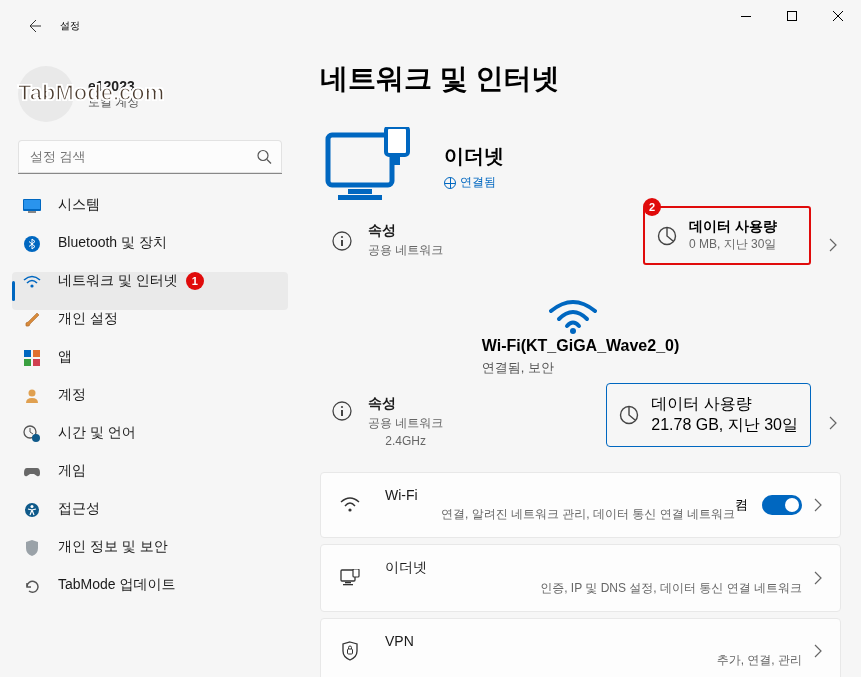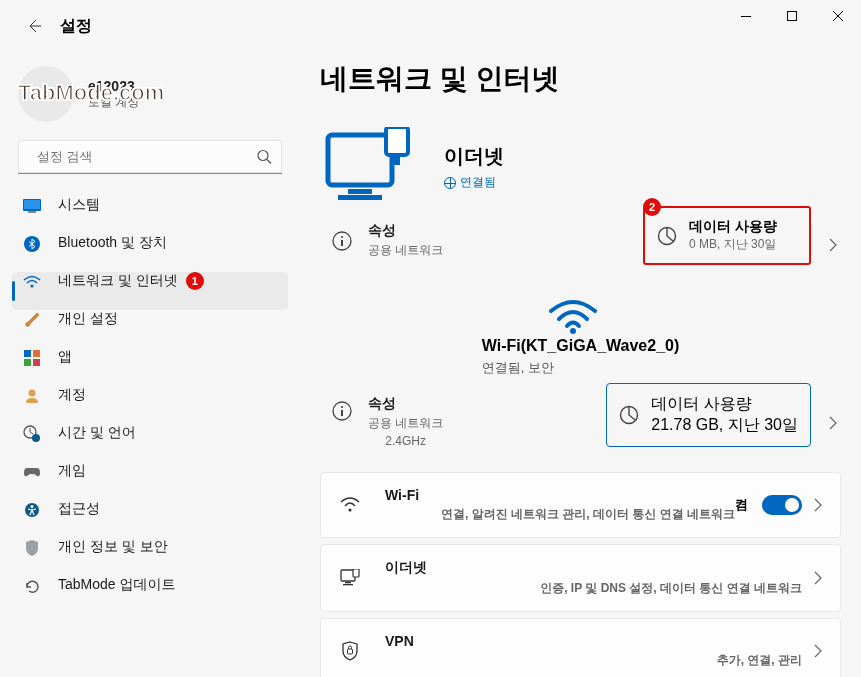--- a/index.html
+++ b/index.html
@@ -3,32 +3,32 @@
   <meta charset="utf-8">
   <style>
     * { margin: 0; padding: 0; box-sizing: border-box; font-family: "Segoe UI", sans-serif; }
     body { width: 861px; height: 677px; background: #f6f6f6; position: relative; overflow: hidden; }
     
     .window-controls { position: absolute; top: 0; right: 0; display: flex; }
     .win-control { width: 46px; height: 32px; display: flex; align-items: center; justify-content: center; color: #000; cursor: pointer; }
     
     .titlebar { display: flex; align-items: center; padding: 10px 0 0 22px; height: 42px; }
     .back-btn { width: 24px; height: 24px; display: flex; align-items: center; justify-content: center; margin-right: 14px; cursor: pointer; }
-    .app-title { font-size: 16px; font-weight: 700; }
+    .app-title { font-size: 10px; font-weight: 400; }
     
     .watermark { position: absolute; top: 80px; left: 10px; z-index: 5; font-size: 22px; font-weight: 800; color: #4b3c2f; -webkit-text-stroke: 1.5px #fff; text-shadow: 1px 1px 0 #fff, -1px -1px 0 #fff, 1px -1px 0 #fff, -1px 1px 0 #fff; margin-left: 8px; }
     
     .sidebar { width: 300px; position: absolute; top: 48px; left: 0; bottom: 11px; padding: 14px 12px; }
     .user-block { display: flex; align-items: center; padding: 4px 6px 18px 6px; }
     .avatar { width: 56px; height: 56px; border-radius: 50%; background: #e9e9e9; margin-right: 14px; flex-shrink: 0; }
     .user-name { font-size: 14px; font-weight: 700; color: #222; }
     .user-type { font-size: 12px; color: #555; }
     
     .search-box { position: relative; margin: 0 6px 22px 6px; }
-    .search-input { width: 100%; height: 34px; border: none; border-bottom: 1px solid #888; background: #fcfcfc; padding: 0 36px 0 19px; font-size: 13px; outline: none; box-shadow: 0 0 0 1px #e2e2e2 inset; border-radius: 4px 4px 0 0; }
+    .search-input { width: 100%; height: 34px; border: none; border-bottom: 1px solid #888; background: #fcfcfc; padding: 0 36px 0 12px; font-size: 13px; outline: none; box-shadow: 0 0 0 1px #e2e2e2 inset; border-radius: 4px 4px 0 0; }
     .search-icon { position: absolute; right: 10px; top: 50%; transform: translateY(-50%); color: #555; }
     
     .nav-list { list-style: none; }
     .nav-item { display: flex; height: 38px; padding: 0 10px; border-radius: 4px; cursor: pointer; position: relative; font-size: 14px; color: #1a1a1a; }
     .nav-item.selected { background: #eaeaea; }
     .nav-item.selected::before { content: ''; position: absolute; left: 0; top: 9px; bottom: 9px; width: 3px; background: #0067c0; border-radius: 2px; }
     .nav-icon { width: 20px; height: 20px; margin-right: 16px; display: flex; align-items: center; justify-content: center; flex-shrink: 0; }
     .badge-red { width: 18px; height: 18px; border-radius: 50%; background: #e00b0b; color: #fff; font-size: 11px; font-weight: 700; display: flex; align-items: center; justify-content: center; margin-left: 8px; }
     
     .main { position: absolute; left: 320px; right: 20px; top: 60px; bottom: 0; overflow: hidden; }
@@ -55,21 +55,21 @@
     
     .wifi-block { margin-top: 24px; display: flex; align-items: center; flex-direction: column; }
     .wifi-big-icon { width: 56px; height: 40px; margin-left: 18px; margin-right: 34px; display: flex; align-items: center; justify-content: center; }
     .wifi-title { font-size: 16px; font-weight: 600; }
     .wifi-sub { font-size: 13px; color: #555; margin-top: 4px; }
     
     .info-row2 { display: flex; align-items: flex-start; padding: 18px 0 20px 0; position: relative; }
     .data-card2 { border: 1px solid #0067c0; border-radius: 4px; padding: 10px 12px; display: flex; align-items: center; gap: 12px; min-width: 186px; position: absolute; right: 30px; top: 6px; cursor: pointer; }
     
     .card-list { margin-top: 4px; }
-    .card { background: #fdfdfd; border: 1px solid #e8e8e8; border-radius: 4px; display: flex; align-items: center; padding: 14px 18px; margin-bottom: 6px; cursor: pointer; position: relative; font-weight: bold; }
+    .card { background: #fdfdfd; border: 1px solid #e8e8e8; border-radius: 4px; display: flex; align-items: center; padding: 14px 18px; margin-bottom: 6px; cursor: pointer; position: relative; }
     .card-icon { width: 22px; height: 22px; margin-right: 24px; display: flex; align-items: center; justify-content: center; flex-shrink: 0; color: #333; }
     .card-text { flex: 1; }
     .card-text .t { font-size: 14px; color: #1a1a1a; }
     .card-text .s { font-size: 12px; color: #666; margin-top: 3px; text-align: right; }
     .toggle { width: 40px; height: 20px; background: #0067c0; border-radius: 10px; position: relative; margin-left: 12px; }
     .toggle::after { content:''; position:absolute; right:3px; top:3px; width:14px; height:14px; background:#fff; border-radius:50%; }
     .toggle-label { font-size: 13px; margin-right: 2px; }
     .card .chev { color: #777; margin-left: 12px; }
     
     svg { display: block; }

